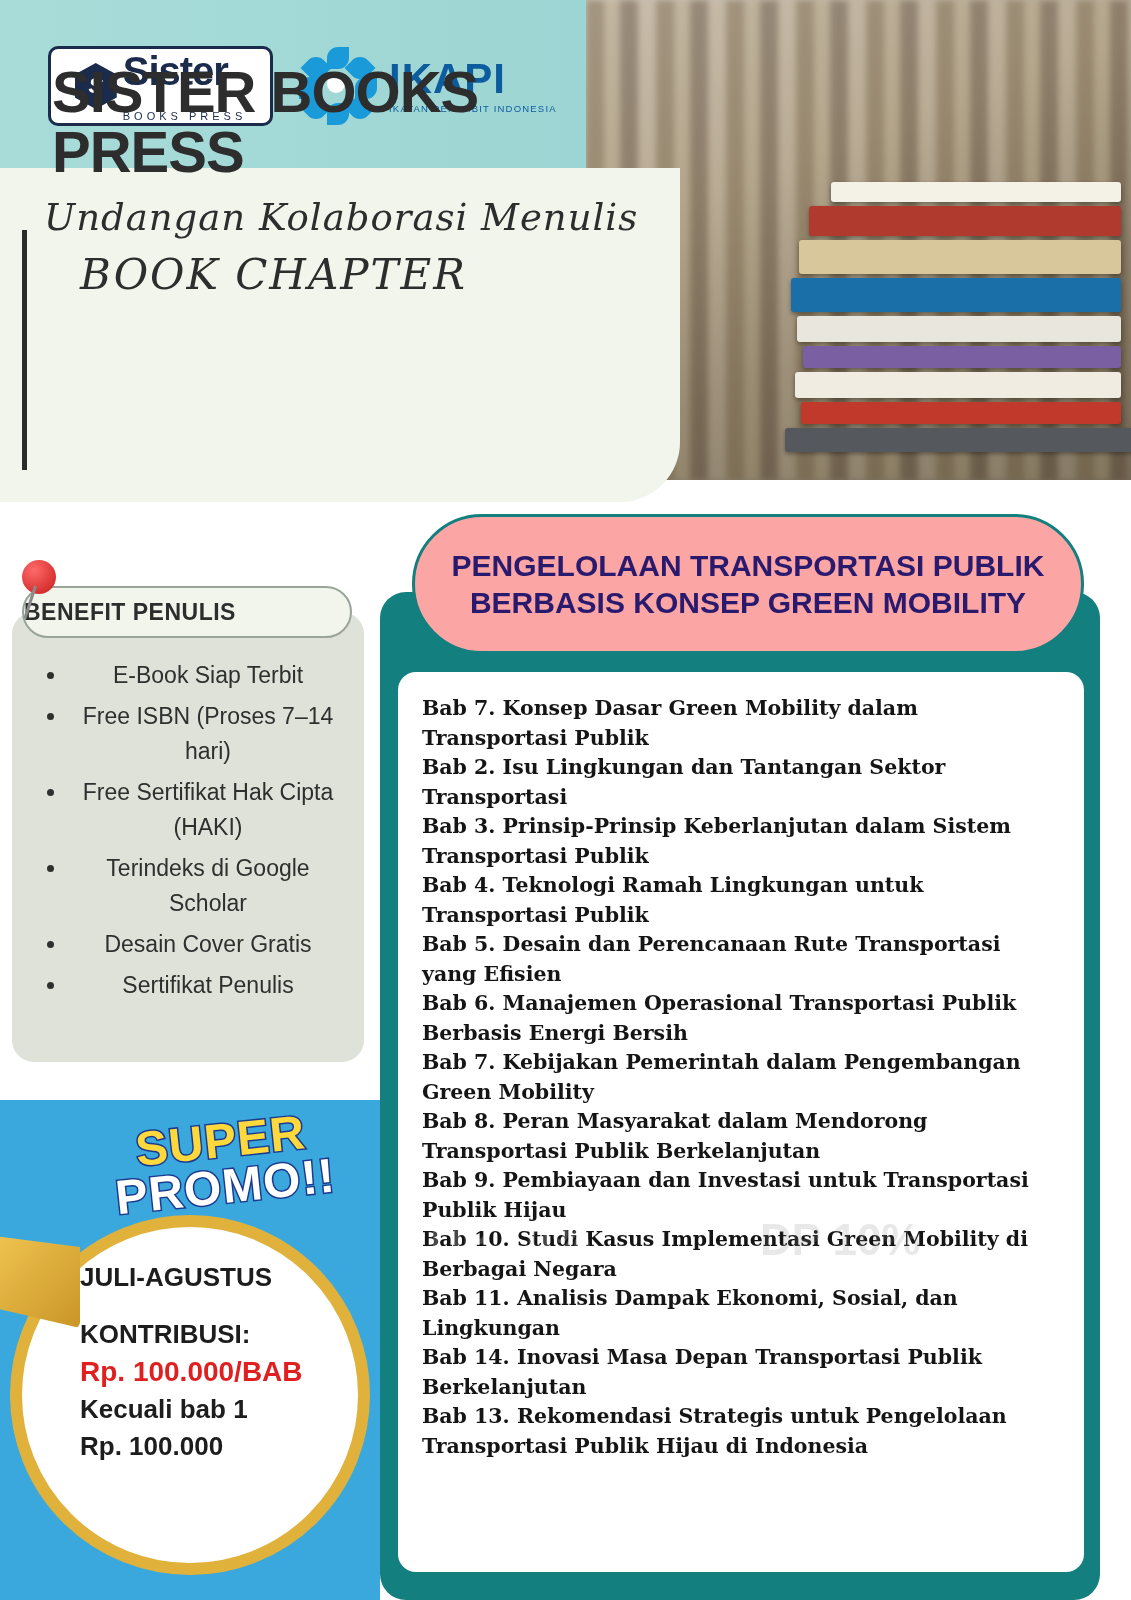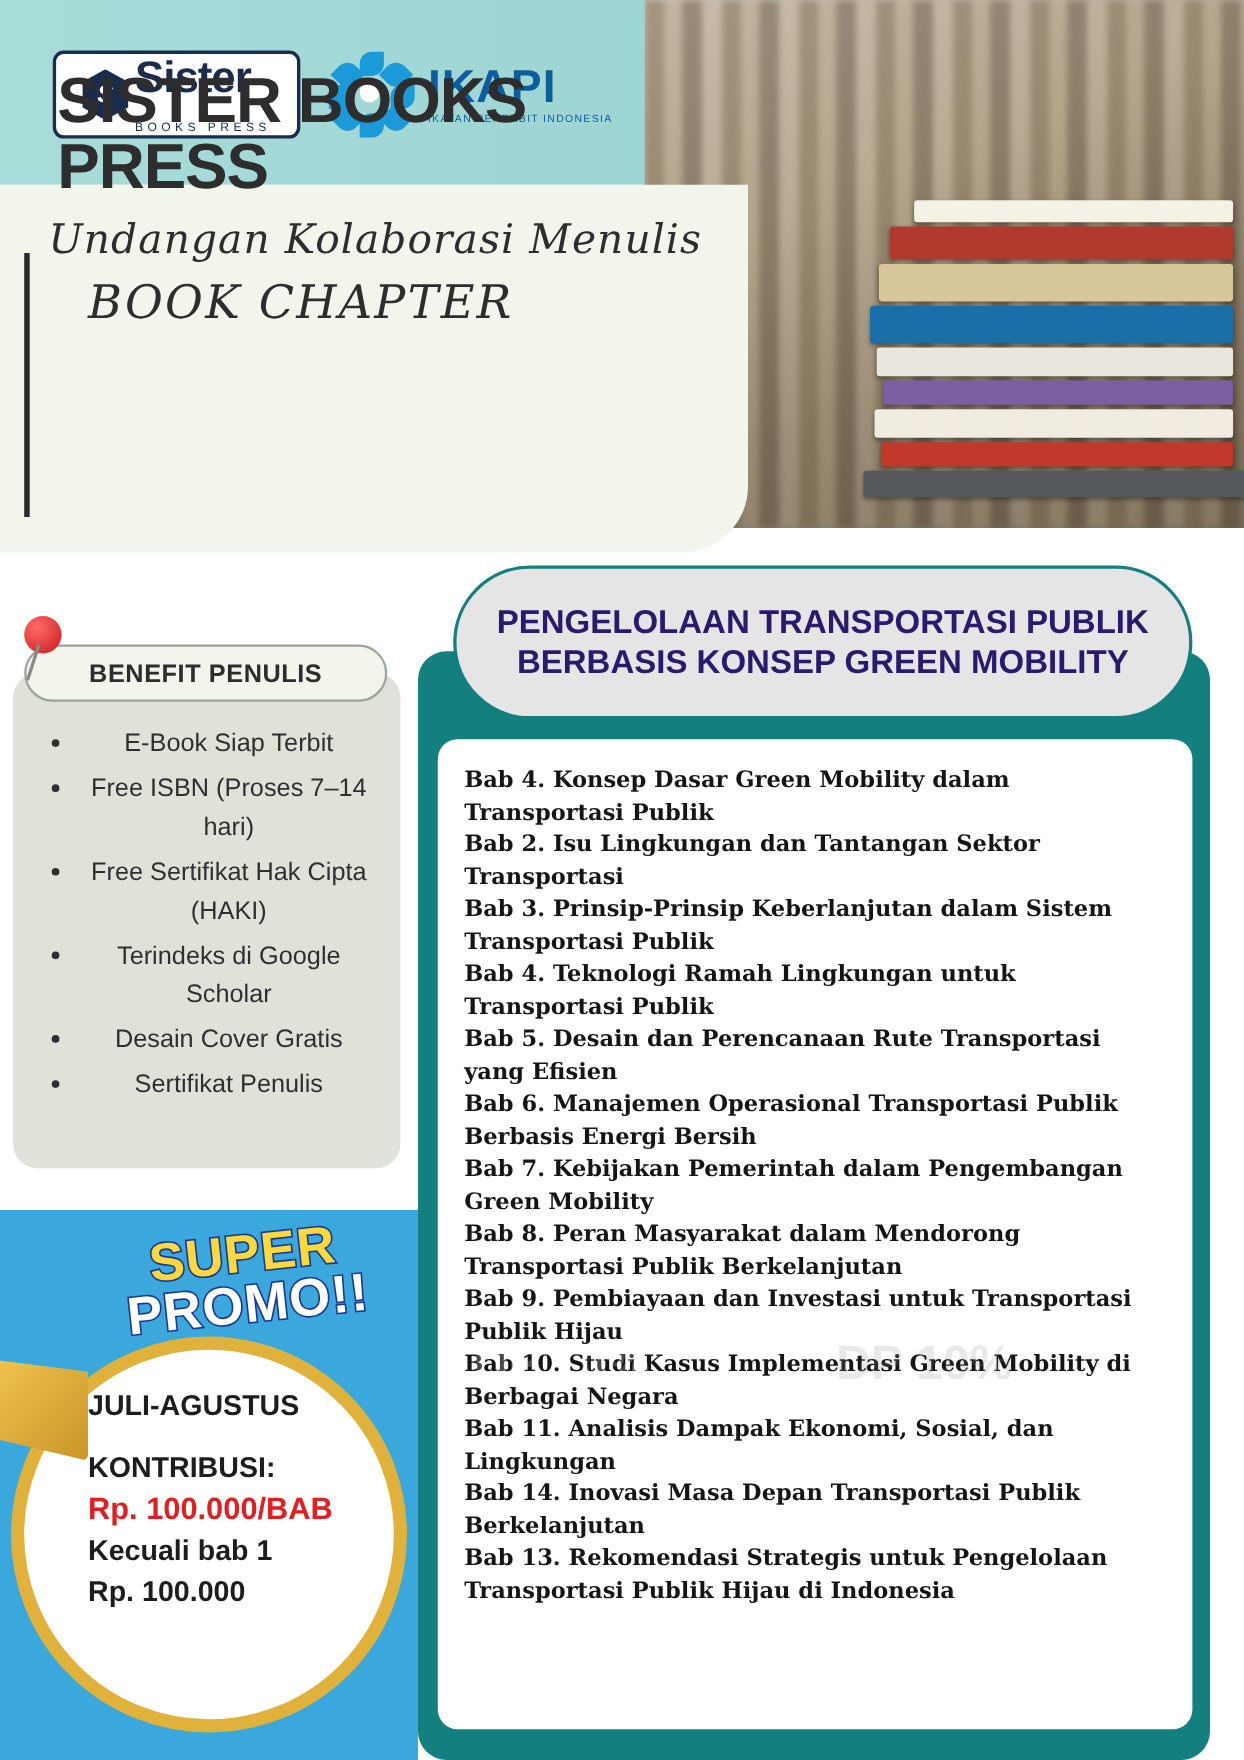--- a/index.html
+++ b/index.html
@@ -86,21 +86,21 @@
     background: radial-gradient(circle at 35% 30%, #ff6a6a, #c81a1a);
     border-radius: 50%; z-index: 6;
   }
   .benefit-pin::after {
     content: ""; position: absolute; left: 12px; top: 26px; width: 3px; height: 34px;
     background: #8a8a8a; transform: rotate(18deg); transform-origin: top center;
   }
   .benefit-head {
     position: absolute; left: 22px; top: 586px; width: 330px; height: 52px;
     border: 2px solid #9aa49a; border-radius: 26px; background: #f2f5ec;
-    display: flex; align-items: center; justify-content: center; z-index: 5;
+    display: flex; align-items: center; justify-content: flex-start; z-index: 5;
   }
   .benefit-head span { font-size: 23px; font-weight: bold; color: #2d2d2d; letter-spacing: .5px; }
   .benefit-body {
     position: absolute; left: 12px; top: 612px; width: 352px; height: 450px;
     background: #dfe2d8; border-radius: 22px; padding: 46px 16px 16px 30px; z-index: 4;
   }
   .benefit-body ul { list-style: disc; padding-left: 26px; }
   .benefit-body li {
     font-size: 23px; color: #2f2f2f; line-height: 1.52; margin-bottom: 6px; text-align: center;
   }
@@ -139,21 +139,21 @@
   .promo-text .kecuali { font-size: 26px; font-weight: bold; color: #1d1d1d; margin-top: 6px; padding-left: 34px; }
   .promo-text .price2 { font-size: 26px; font-weight: bold; color: #1d1d1d; margin-top: 6px; padding-left: 34px; }
 
   
   .teal-panel {
     position: absolute; left: 380px; top: 592px; width: 720px; height: 1008px;
     background: #137f7f; border-radius: 26px;
   }
   .topic-pill {
     position: absolute; left: 412px; top: 514px; width: 672px; min-height: 140px;
-    background: #e5e5e5; border: 3px solid #137f7f; border-radius: 70px;
+    background: #fca5a5; border: 3px solid #137f7f; border-radius: 70px;
     display: flex; align-items: center; justify-content: flex-start; padding: 2px 34px; z-index: 5;
   }
   .topic-pill span {
     font-size: 30px; font-weight: bold; color: #2a1a6e; text-align: center; line-height: 1.25;
   }
   .chapters-card {
     position: absolute; left: 398px; top: 672px; width: 686px; height: 900px;
     background: #ffffff; border-radius: 18px; padding: 22px 24px; overflow: hidden; z-index: 4;
   }
   .chapters-card p {
@@ -235,21 +235,21 @@
     <li>Sertifikat Penulis</li>
   </ul>
 </div>
 <div class="benefit-head">
   <span>BENEFIT PENULIS</span>
 </div>
 <div class="benefit-pin"></div>
 
 <div class="teal-panel"></div>
 <div class="chapters-card">
-  <p>Bab 4. Konsep Dasar Green Mobility dalam Transportasi Publik</p>
+  <p>Bab 7. Konsep Dasar Green Mobility dalam Transportasi Publik</p>
   <p>Bab 2. Isu Lingkungan dan Tantangan Sektor Transportasi</p>
   <p>Bab 3. Prinsip-Prinsip Keberlanjutan dalam Sistem Transportasi Publik</p>
   <p>Bab 4. Teknologi Ramah Lingkungan untuk Transportasi Publik</p>
   <p>Bab 5. Desain dan Perencanaan Rute Transportasi yang Efisien</p>
   <p>Bab 6. Manajemen Operasional Transportasi Publik Berbasis Energi Bersih</p>
   <p>Bab 7. Kebijakan Pemerintah dalam Pengembangan Green Mobility</p>
   <p>Bab 8. Peran Masyarakat dalam Mendorong Transportasi Publik Berkelanjutan</p>
   <p>Bab 9. Pembiayaan dan Investasi untuk Transportasi Publik Hijau</p>
   <p>Bab 10. Studi Kasus Implementasi Green Mobility di Berbagai Negara</p>
   <p>Bab 11. Analisis Dampak Ekonomi, Sosial, dan Lingkungan</p>

